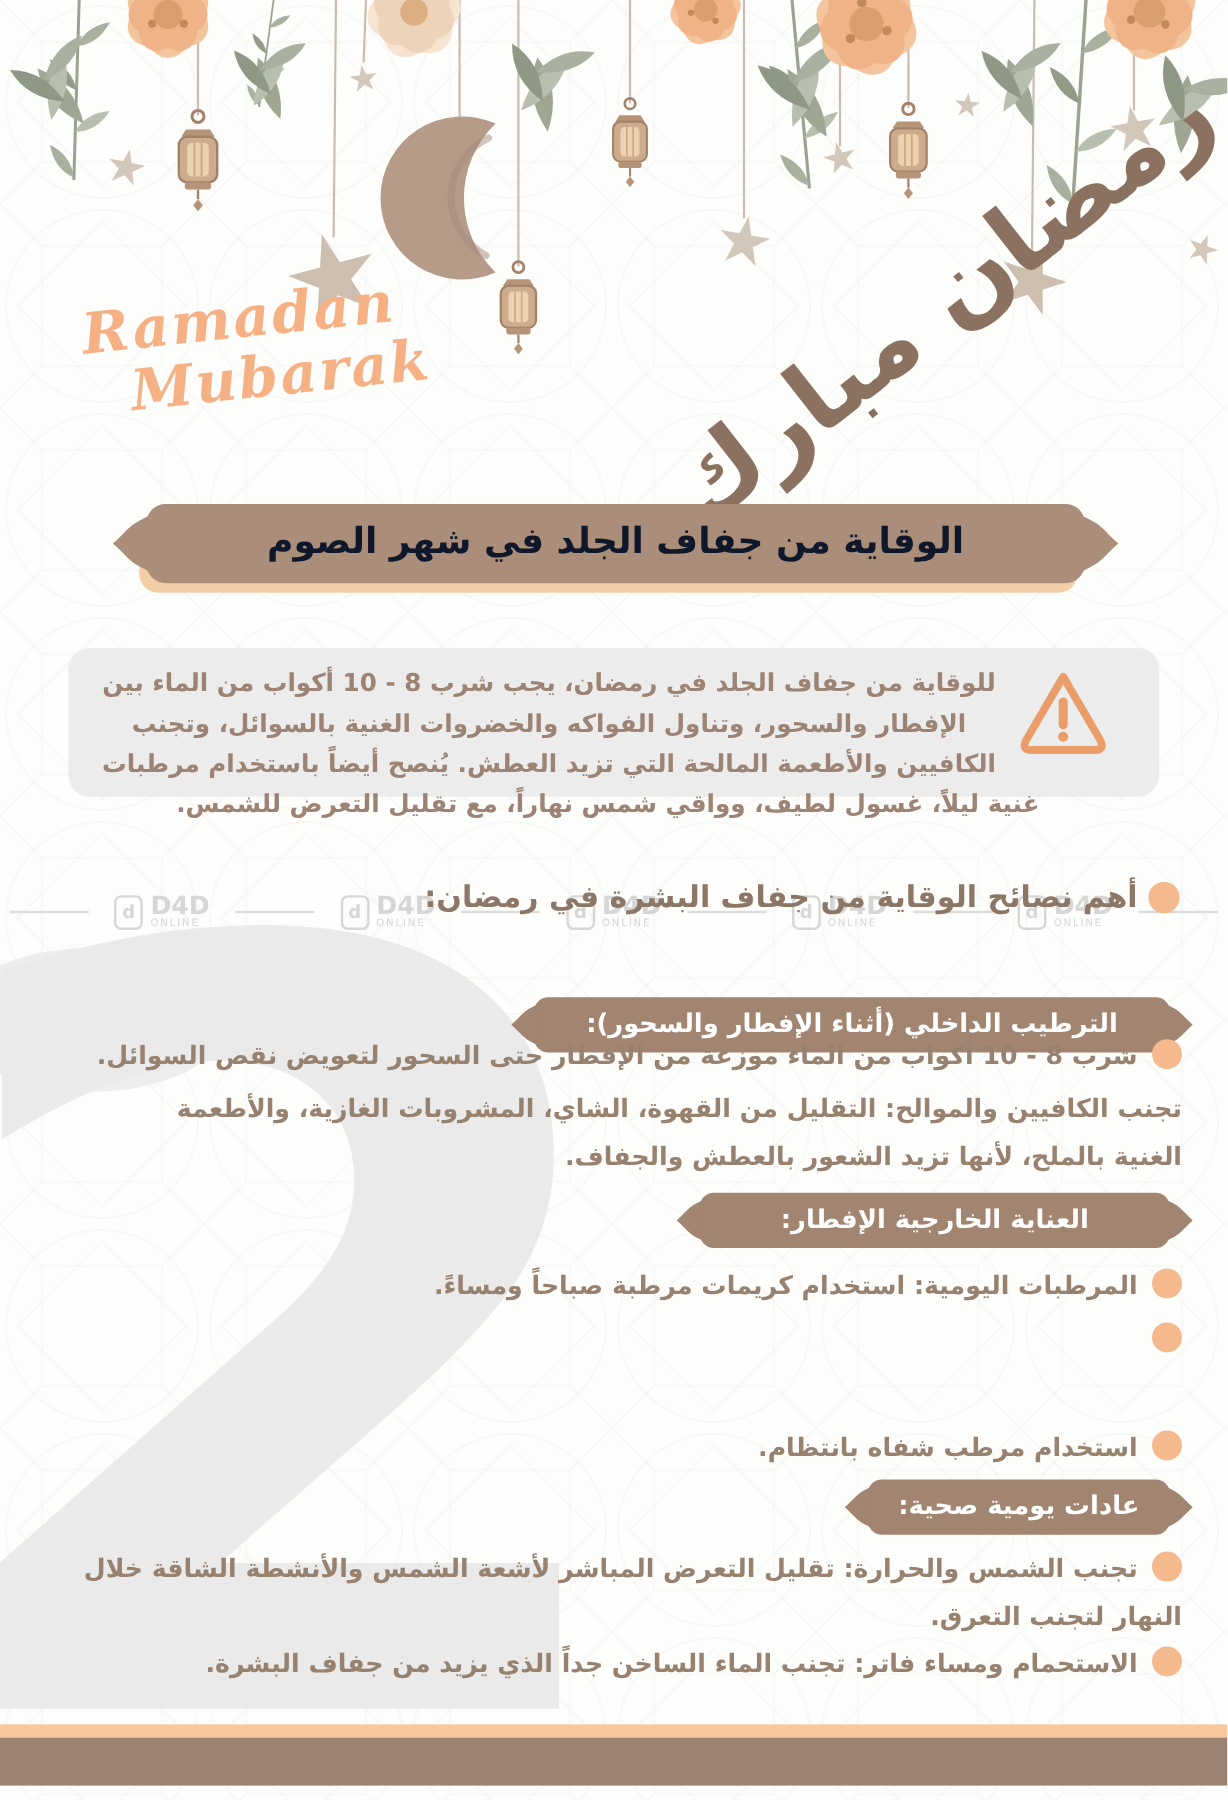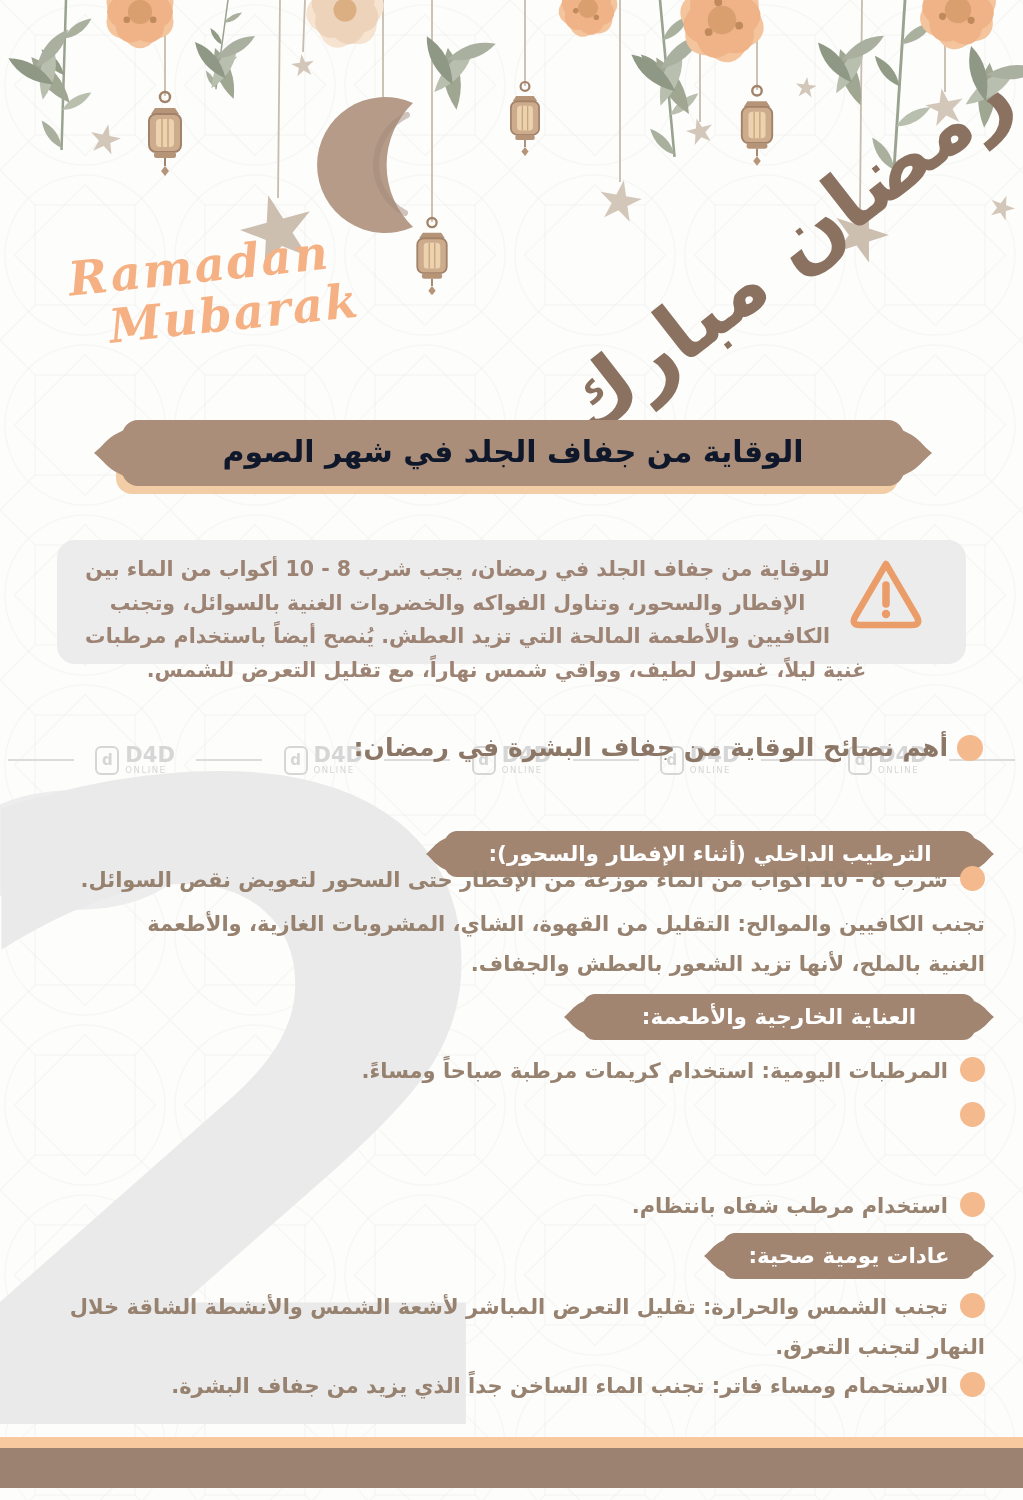--- a/index.html
+++ b/index.html
@@ -375,21 +375,21 @@
     <span>تجنب الكافيين والموالح: التقليل من القهوة، الشاي، المشروبات الغازية، والأطعمة الغنية بالملح، لأنها تزيد الشعور بالعطش والجفاف.</span>
   </div>
 
   <div class="sec-banner sb2">
     <svg class="tip left" viewBox="0 0 22 34" preserveAspectRatio="none">
       <path d="M22,0 L22,34 L16,31 C9,27 6,22 0,17 C6,12 9,7 16,3 Z" fill="#a18570"></path>
     </svg>
     <svg class="tip right" viewBox="0 0 22 34" preserveAspectRatio="none">
       <path d="M22,0 L22,34 L16,31 C9,27 6,22 0,17 C6,12 9,7 16,3 Z" fill="#a18570"></path>
     </svg>
-    <span>العناية الخارجية والأطعمة:</span>
+    <span>العناية الخارجية الإفطار:</span>
   </div>
   <div class="b-item i-s2a">
     <span class="dot"></span><span>المرطبات اليومية: استخدام كريمات مرطبة صباحاً ومساءً.</span>
   </div>
   <div class="b-item i-s2b">
     <span class="dot"></span>
   </div>
   <div class="b-item i-s2d">
     <span class="dot"></span><span>استخدام مرطب شفاه بانتظام.</span>
   </div>

